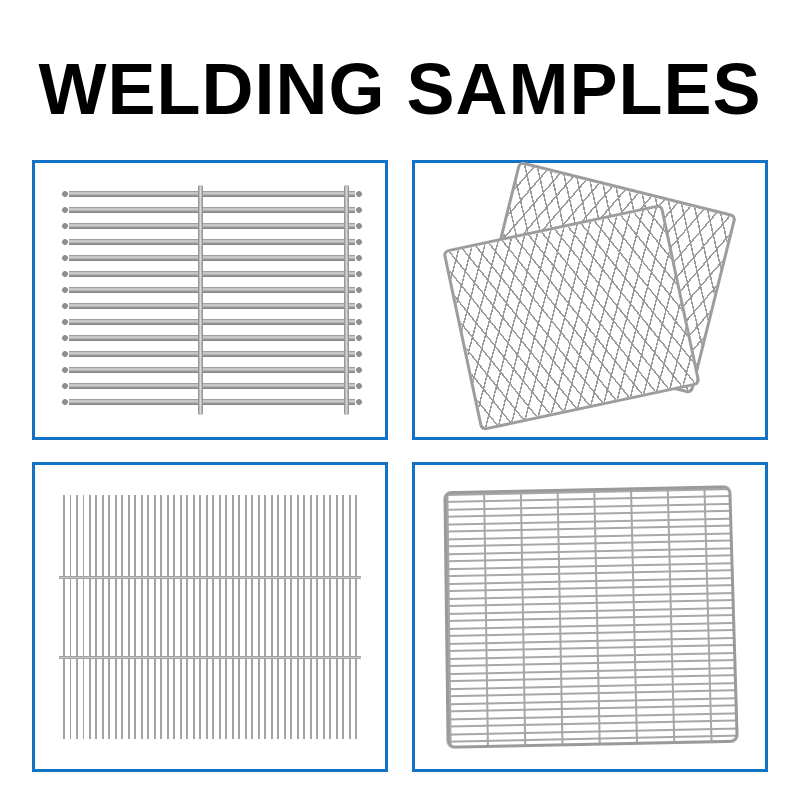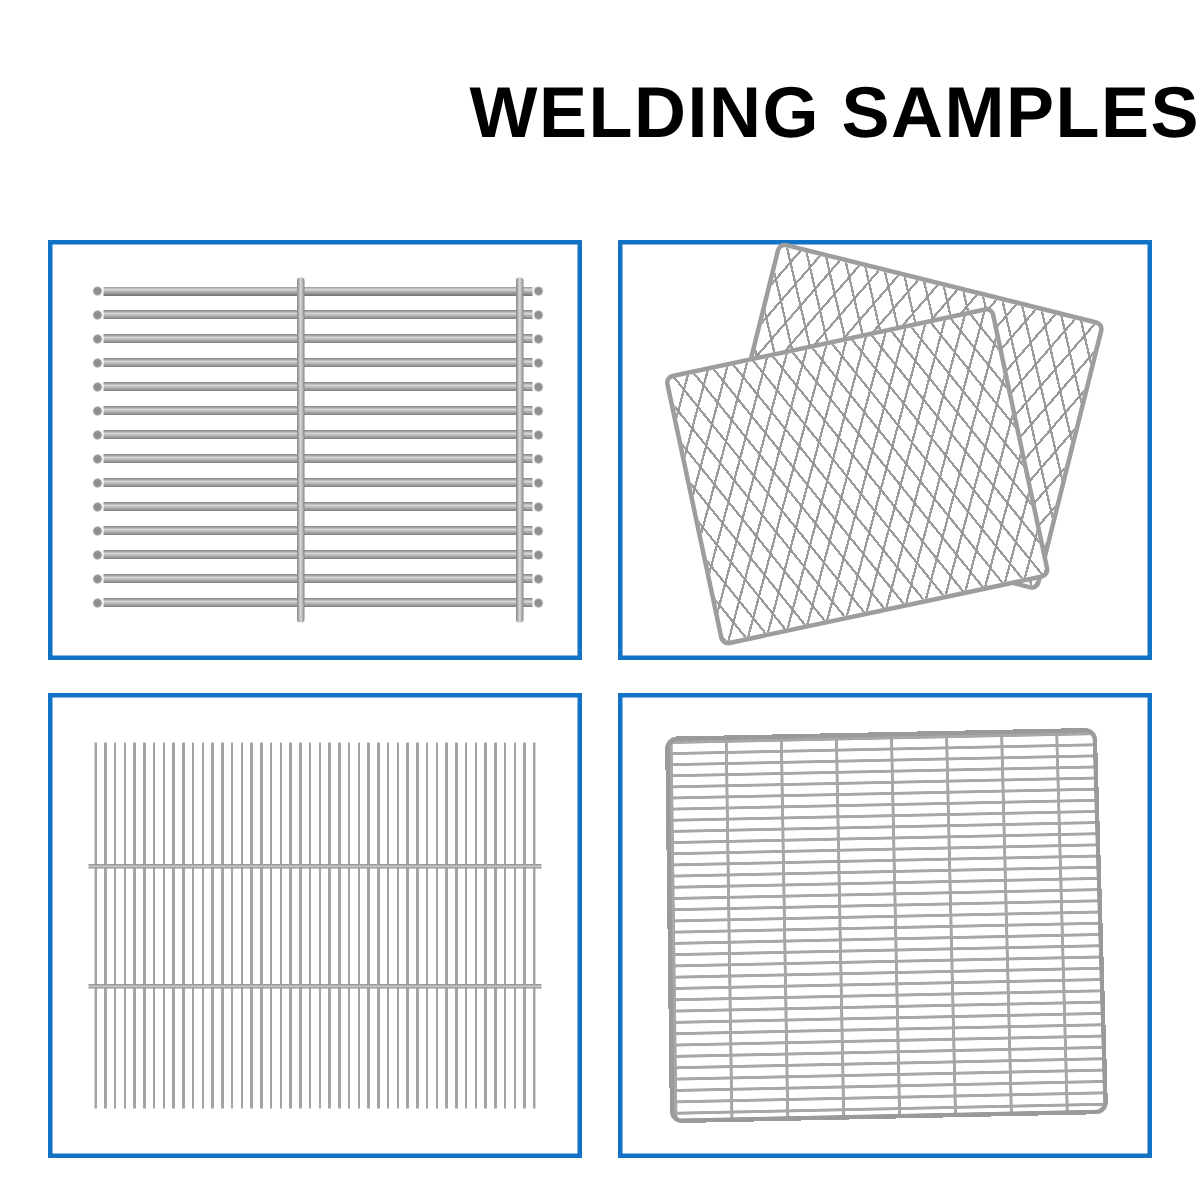--- a/index.html
+++ b/index.html
@@ -14,22 +14,22 @@
     height: 800px;
     background: #ffffff;
     overflow: hidden;
   }
   .title {
     position: absolute;
     top: 48px;
     left: 0;
     right: 0;
     margin: 0;
-    text-align: right;
-    font-size: 48px;
+    text-align: center;
+    font-size: 72px;
     font-weight: 800;
     letter-spacing: 1px;
     color: #000000;
     font-family: "Liberation Sans", sans-serif;
   }
   .panel {
     position: absolute;
     border: 3px solid #1273c6;
     background: #ffffff;
     box-sizing: border-box;

